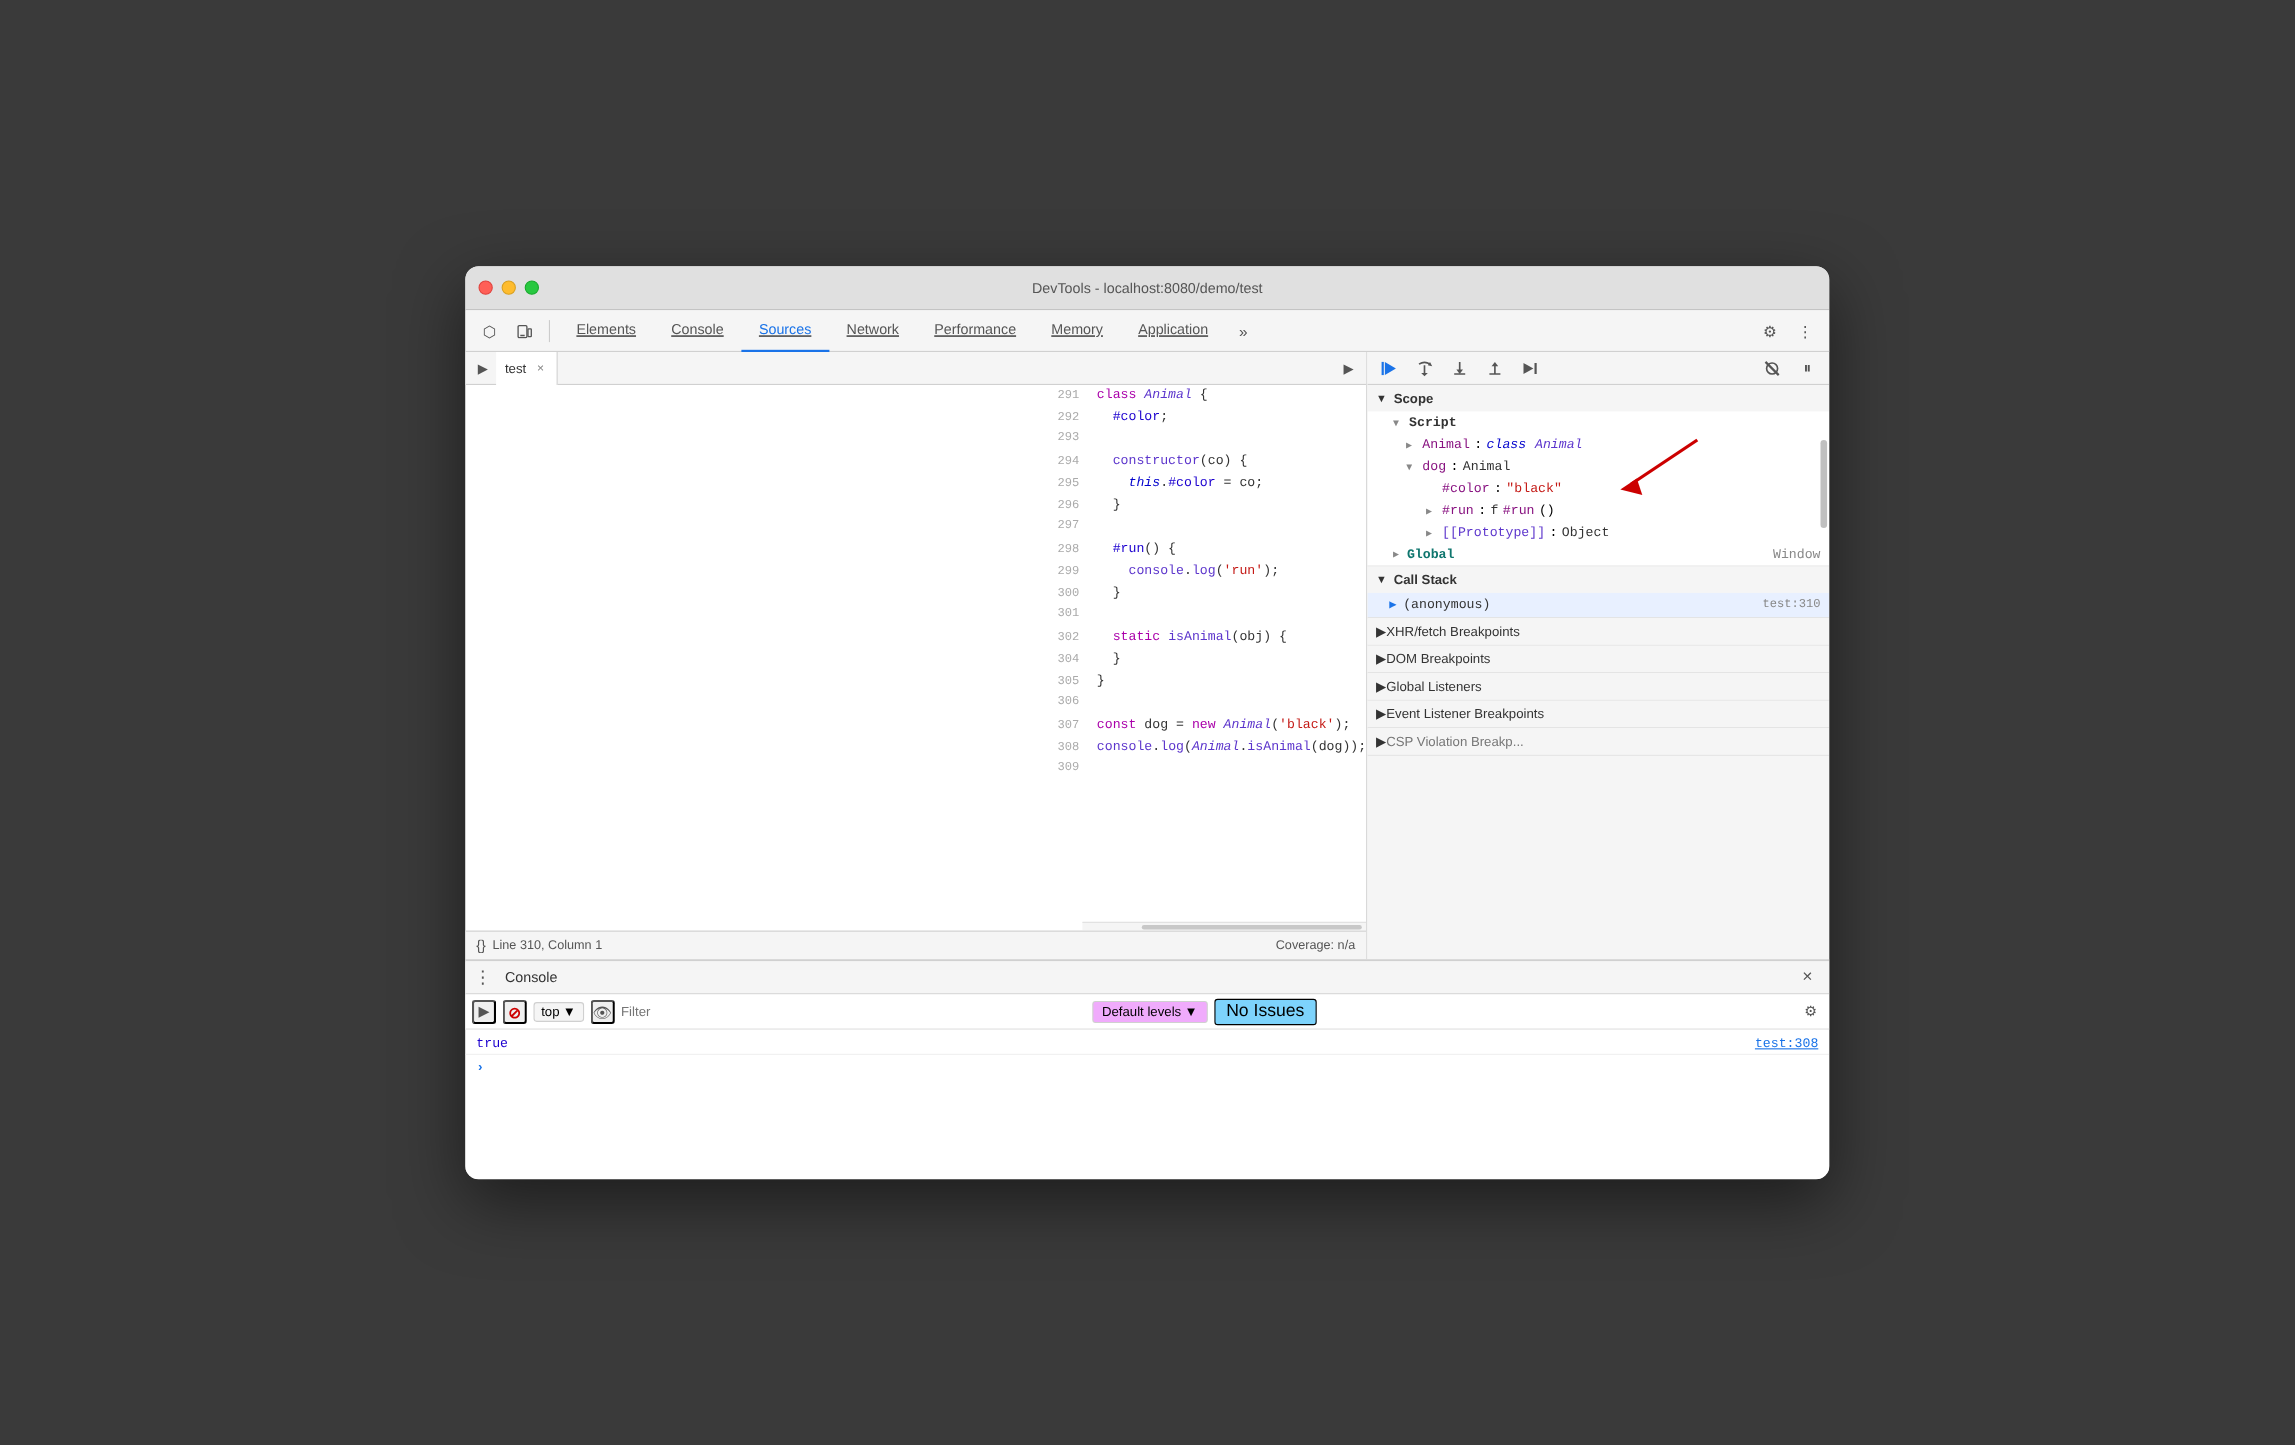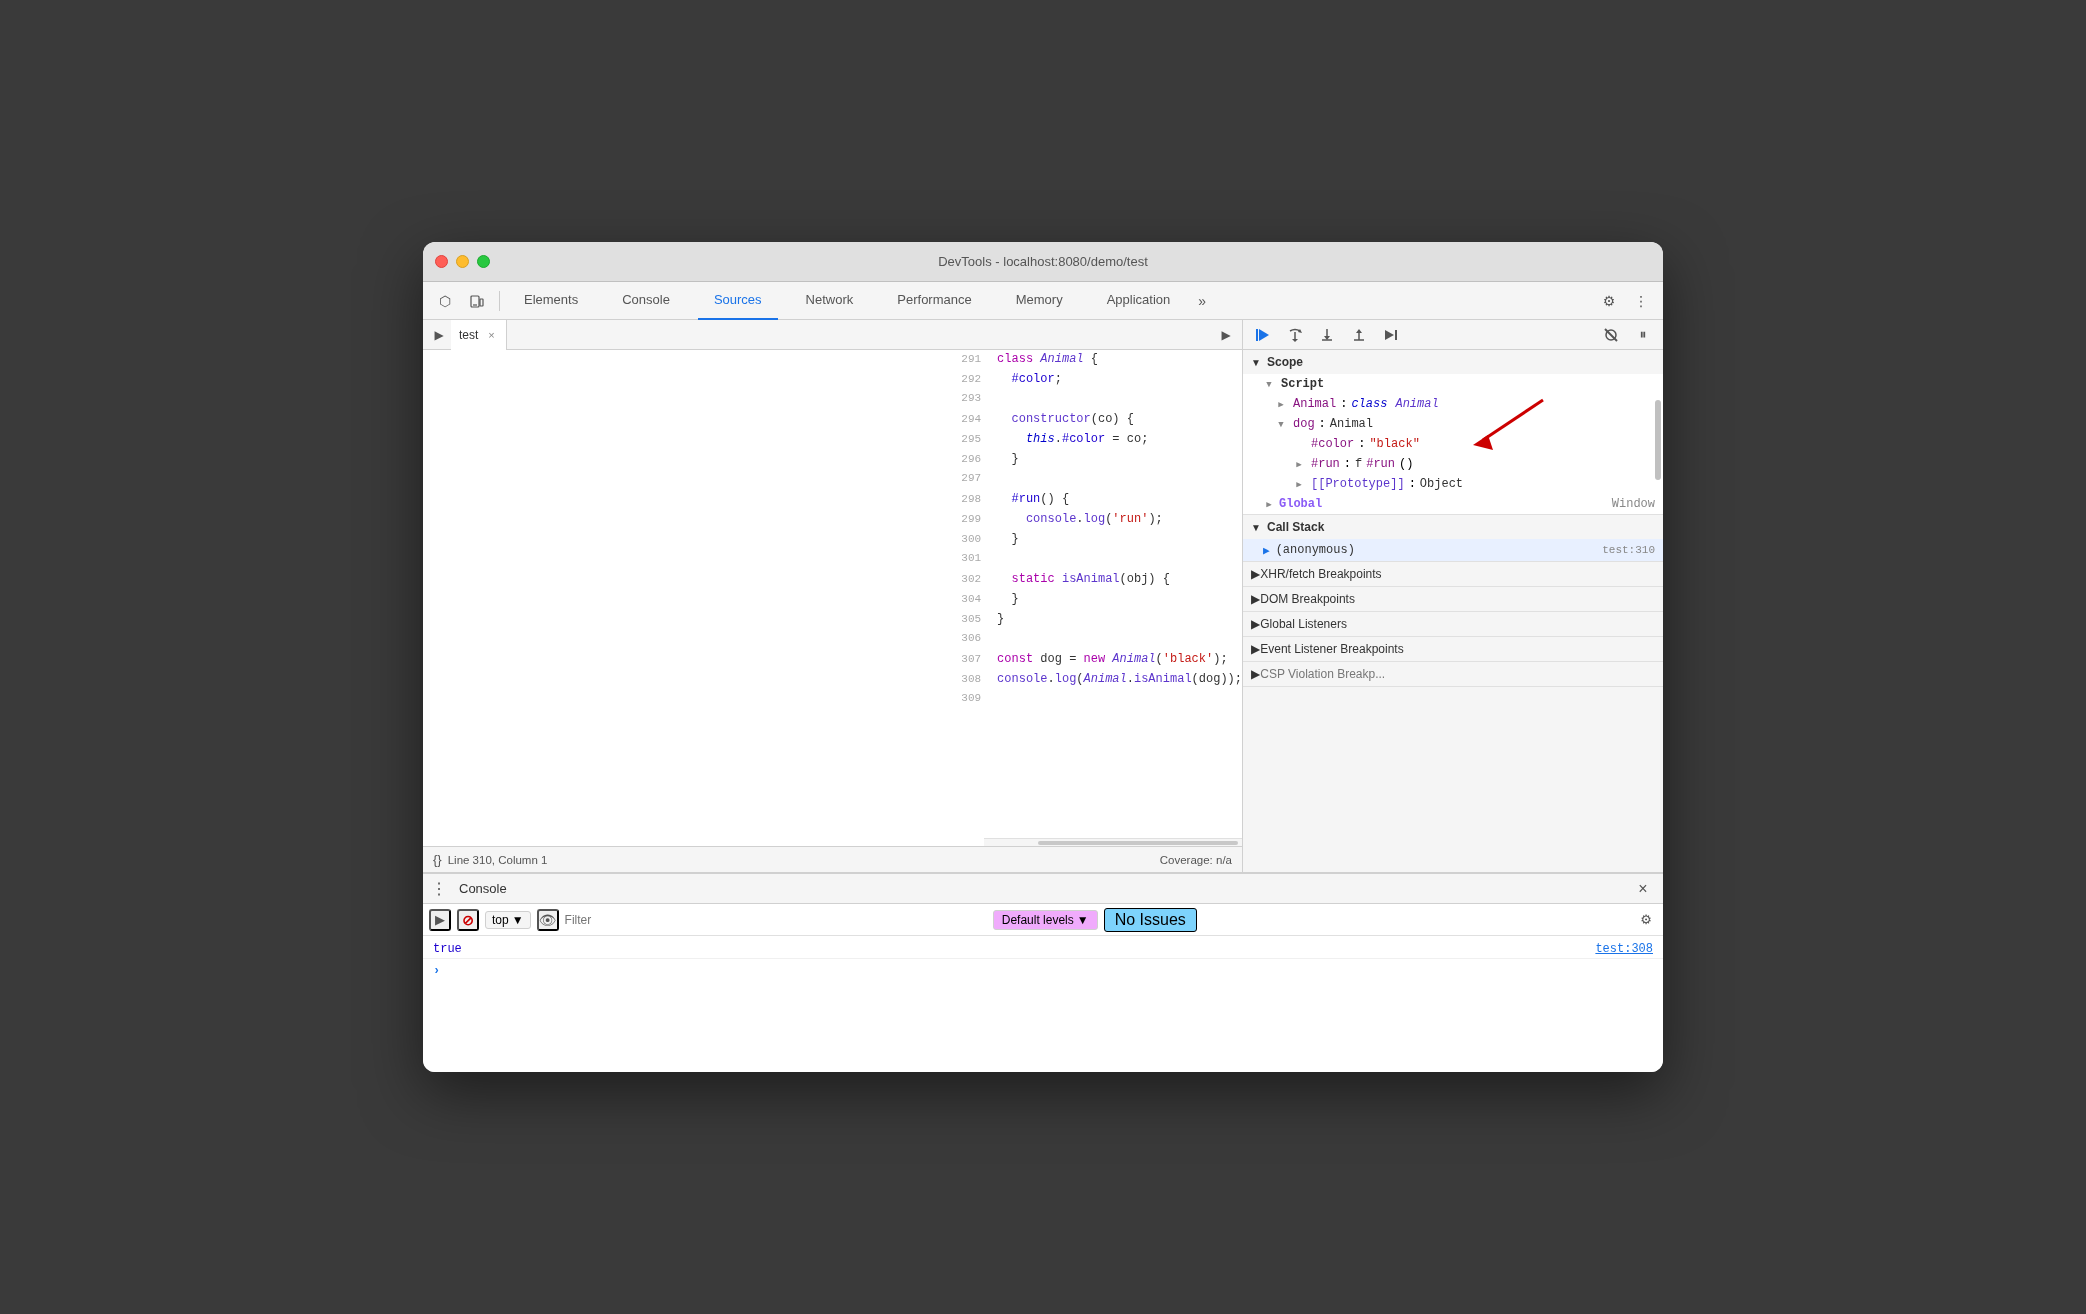--- a/index.html
+++ b/index.html
@@ -78,21 +78,22 @@
     }
     .toolbar-divider {
       width: 1px;
       height: 20px;
       background: #ccc;
       margin: 0 4px;
     }
     .tab-list {
       display: flex;
       align-items: center;
-      gap: 12px;
+      gap: 0;
+      text-decoration: underline;
     }
     .tab {
       padding: 0 16px;
       height: 38px;
       display: flex;
       align-items: center;
       font-size: 13px;
       color: #555;
       cursor: pointer;
       border-bottom: 2px solid transparent;
@@ -749,21 +750,21 @@
 
             <div class="scope-item" style="padding-left:50px;">
               <span class="scope-expand">▶</span>
               <span class="scope-proto">[[Prototype]]</span>
               <span>: </span>
               <span style="color:#333;">Object</span>
             </div>
 
             <div class="global-row">
               <span class="scope-expand">▶</span>
-              <span style="font-weight:600; color:#8b5cf6; margin-left:2px;">Global</span>
+              <span style="font-weight:600; color:#0f766e; margin-left:2px;">Global</span>
               <span class="global-row-right">Window</span>
             </div>
           </div>
         </div>
 
         <div class="section">
           <div class="section-header">
             <span class="chevron">▼</span>
             <span>Call Stack</span>
           </div>

